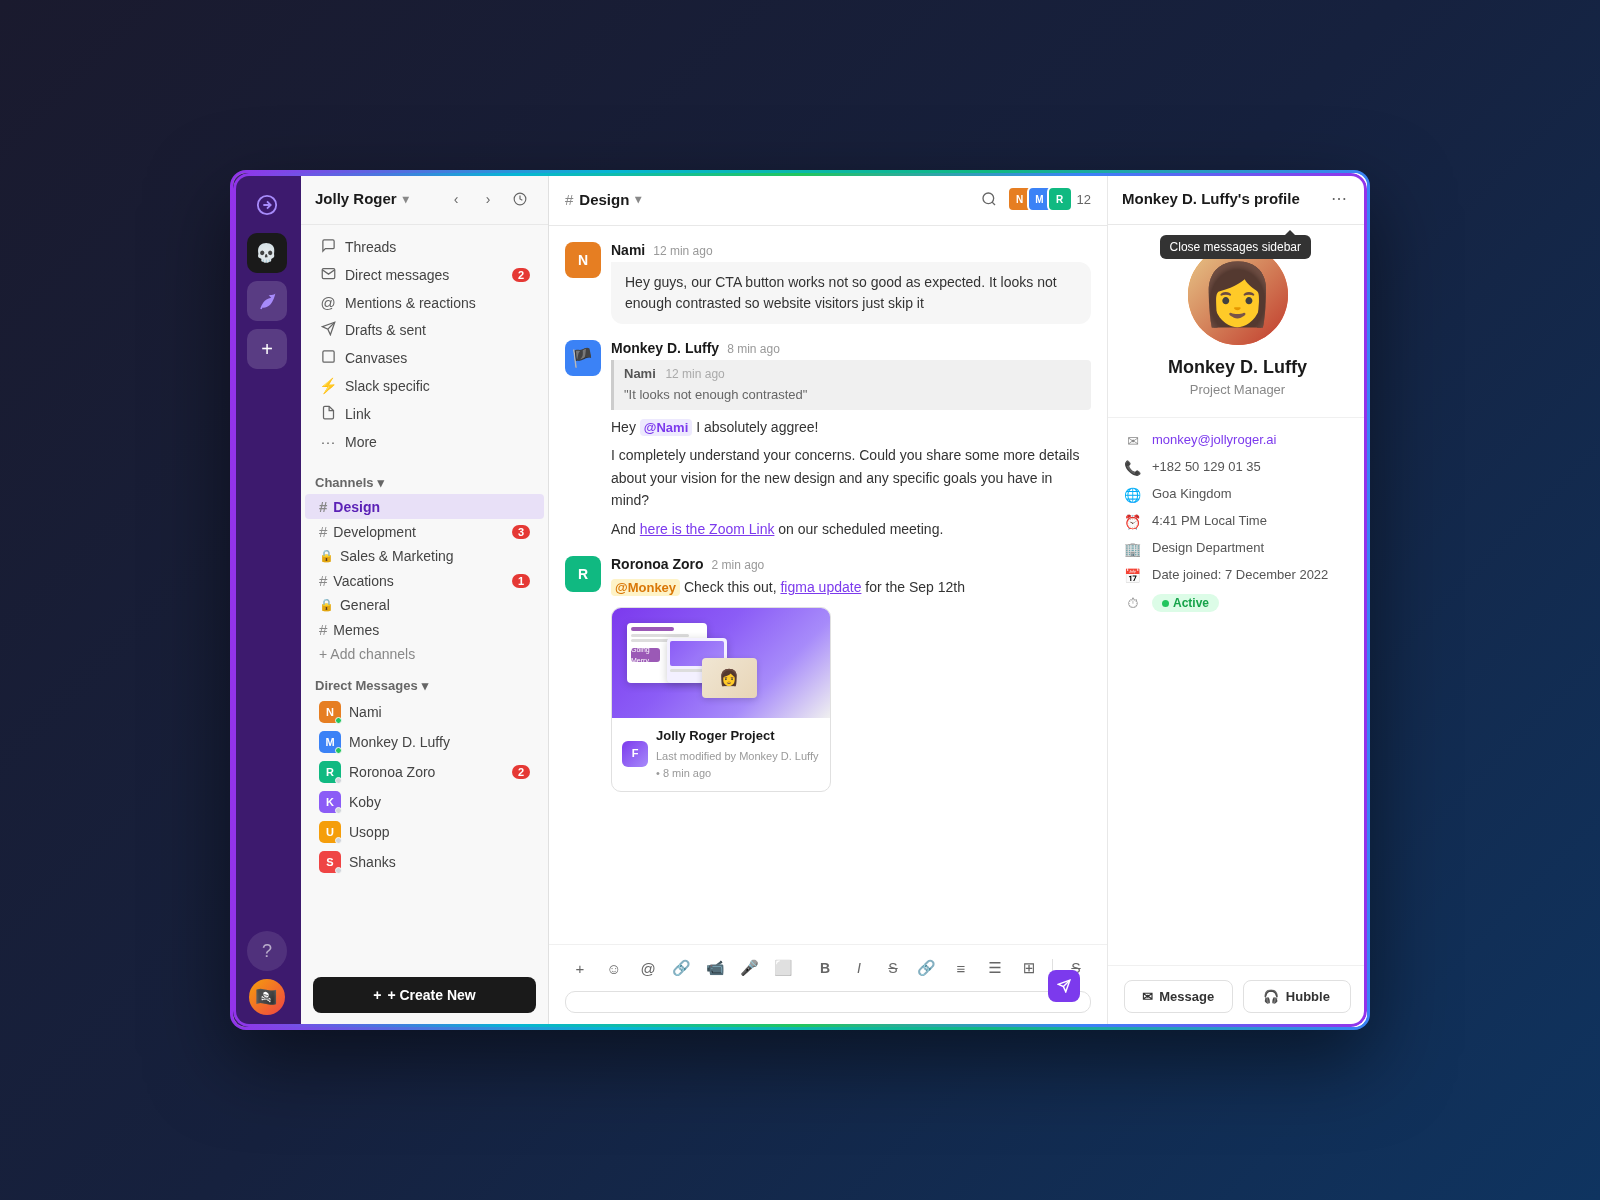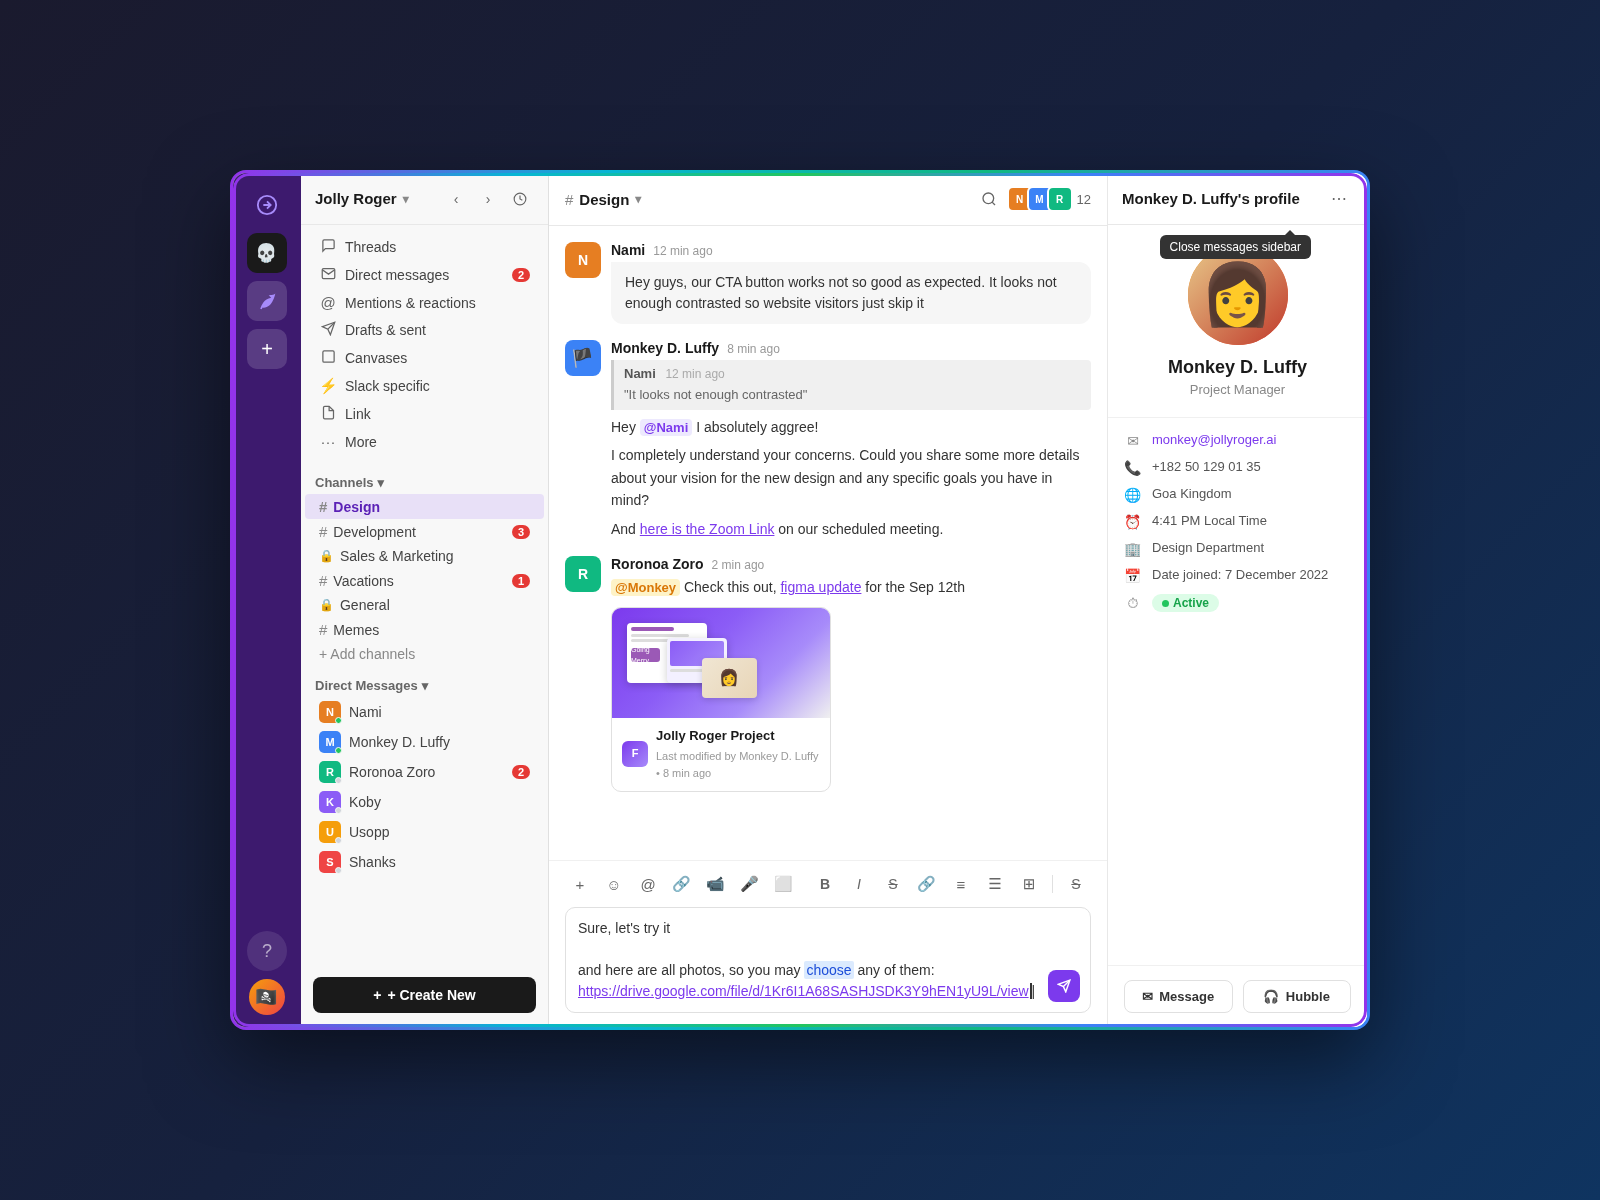--- a/index.html
+++ b/index.html
@@ -1061,26 +1061,20 @@
         <div class="toolbar-btn">🔗</div>
         <div class="toolbar-btn">≡</div>
         <div class="toolbar-btn">☰</div>
         <div class="toolbar-btn">⊞</div>
         <div class="toolbar-divider"></div>
         <div class="toolbar-btn" style="text-decoration:line-through; font-size:14px;">S</div>
       </div>
     </div>
 
     <div class="message-input-area">
-      <div class="message-input-text">
-        <span>Sure, let's try it</span><br>
-        <br>
-        <span>and here are all photos, so you may <span style="background:#dbeafe;color:#1d4ed8;padding:1px 2px;border-radius:2px;">choose</span> any of them: </span>
-        <span class="input-link">https://drive.google.com/file/d/1Kr6I1A68SASHJSDK3Y9hEN1yU9L/view</span><span style="animation: blink 1s infinite; border-left: 2px solid #333; margin-left: 1px;">|</span>
-      </div>
       <div class="send-btn">
         <svg width="14" height="14" viewBox="0 0 24 24" fill="none" stroke="currentColor" stroke-width="2.5">
             <line x1="22" y1="2" x2="11" y2="13"></line>
             <polygon points="22 2 15 22 11 13 2 9 22 2"></polygon>
           </svg>
       </div>
     </div>
   </div>
 
   <div class="profile-panel">

